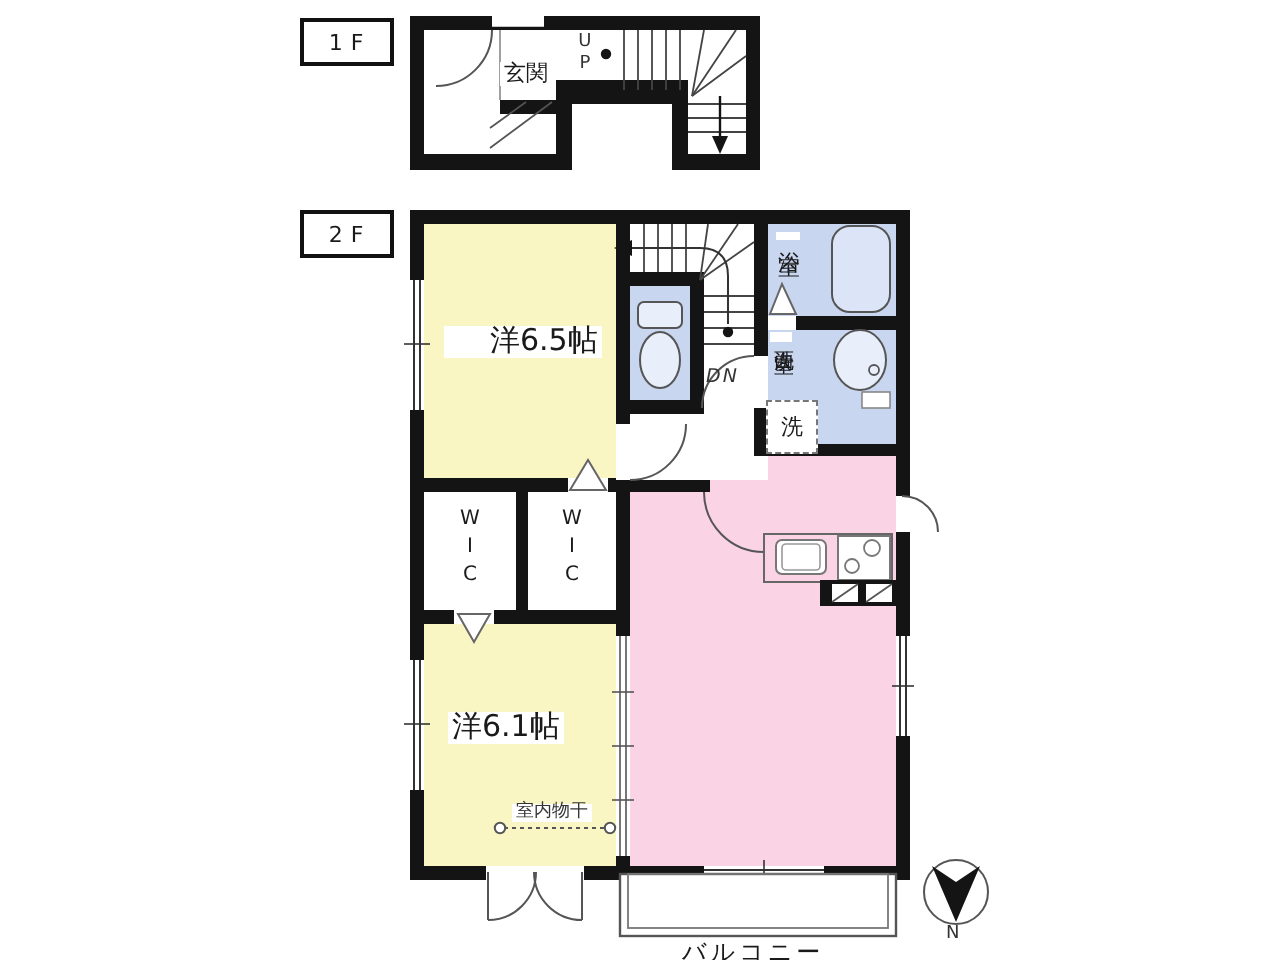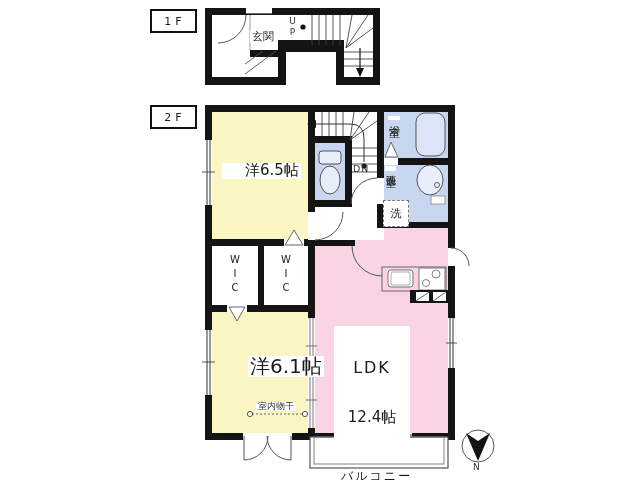--- a/index.html
+++ b/index.html
@@ -193,35 +193,31 @@
     <span>1F</span>
   </div>
   <div class="floor-tag" style="left:150px;top:105px;">
     <span>2F</span>
   </div>
 
   <span class="lbl bgw" style="left:250px;top:31px;font-size:11px;">玄関</span>
   <span class="lbl vt" style="left:287px;top:16px;font-size:9px;color:#333;">UP</span>
 
   <span class="lbl bgw" style="left:222px;top:163px;font-size:15px;padding-left:23px;">洋6.5帖</span>
-  <span class="lbl bgw" style="left:224px;top:356px;font-size:20px;margin-left:24px;">洋6.1帖</span>
-
-  <div class="lbl bgw" style="left:334px;top:326px;width:72px;text-align:center;">
-    <div style="font-size:16px;letter-spacing:2px;">LDK</div>
-    <div style="font-size:15px;">12.4帖</div>
-  </div>
+  <span class="lbl bgw" style="left:224px;top:356px;font-size:15px;">洋6.1帖</span>
+
 
   <span class="lbl vt bgw" style="left:388px;top:116px;font-size:11px;padding:1px 0;">浴室</span>
   <span class="lbl vt bgw" style="left:385px;top:166px;font-size:10px;padding:1px 0;">洗面室</span>
 
   <div class="dashedbox" style="left:383px;top:200px;width:24px;height:25px;">
     <span>洗</span>
   </div>
 
-  <span class="lbl" style="left:353px;top:164px;font-size:9.5px;color:#333;letter-spacing:1px;">DN</span>
+  <span class="lbl" style="left:353px;top:184px;font-size:9.5px;color:#333;letter-spacing:1px;font-style:italic;">DN</span>
 
   <span class="lbl vt" style="left:229px;top:254px;font-size:10px;letter-spacing:3px;">WIC</span>
   <span class="lbl vt" style="left:280px;top:254px;font-size:10px;letter-spacing:3px;">WIC</span>
 
   <span class="lbl bgw" style="left:256px;top:402px;font-size:9px;color:#333;">室内物干</span>
 
   <span class="lbl" style="left:341px;top:470px;font-size:12px;letter-spacing:2px;">バルコニー</span>
 
   <span class="lbl" style="left:473px;top:463px;font-size:9px;color:#333;">N</span>
 </div>

